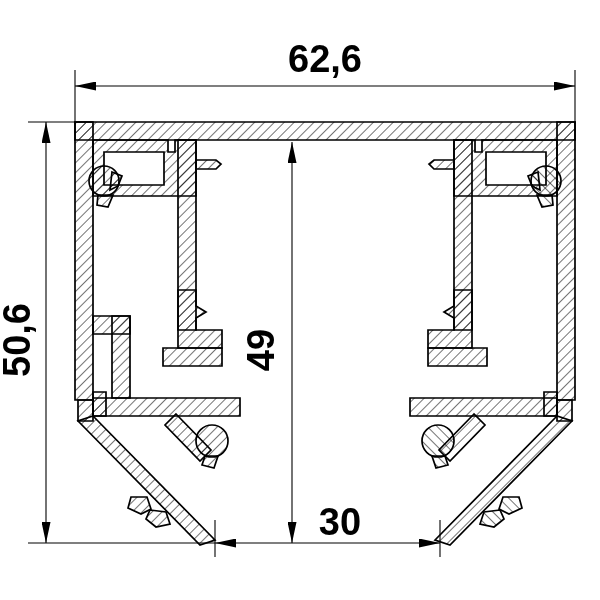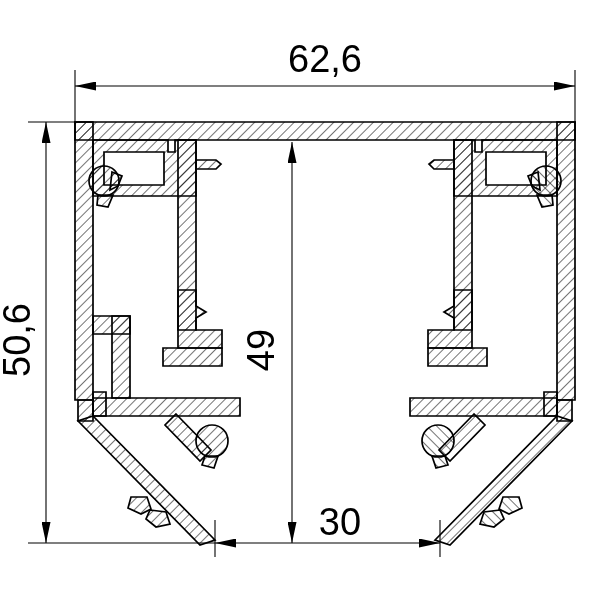--- a/index.html
+++ b/index.html
@@ -1,18 +1,18 @@
 <!DOCTYPE html>
 <html><head>
 <meta charset="utf-8">
 <style>
   html,body{margin:0;padding:0;background:#ffffff;}
   body{width:600px;height:600px;overflow:hidden;
        font-family:"Liberation Sans","DejaVu Sans",sans-serif;}
-  #stage{position:relative;width:600px;height:448px;background:#fff;}
+  #stage{position:relative;width:600px;height:448px;background:#fff;font-weight:bold;}
   #stage svg{display:block;}
   .dimtext{font-family:"Liberation Sans","DejaVu Sans",sans-serif;
            font-size:38px;fill:#000;}
 </style>
 </head>
 <body>
 
 <div id="stage">
 <svg width="600" height="600" viewBox="0 0 600 600" xmlns="http://www.w3.org/2000/svg">
 

